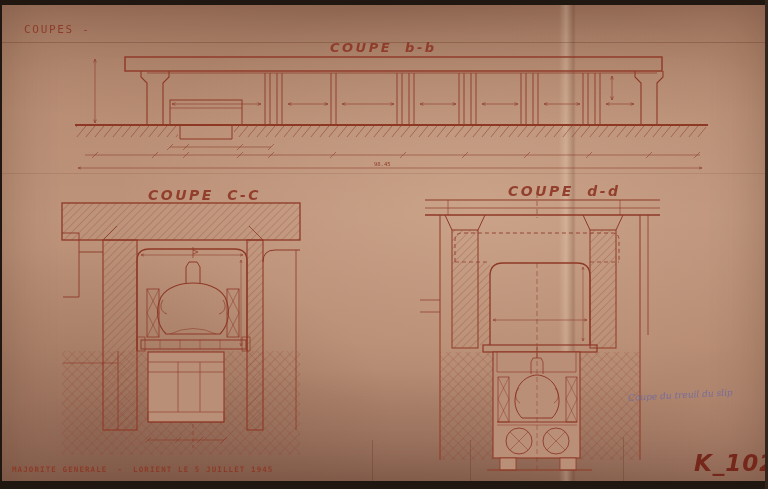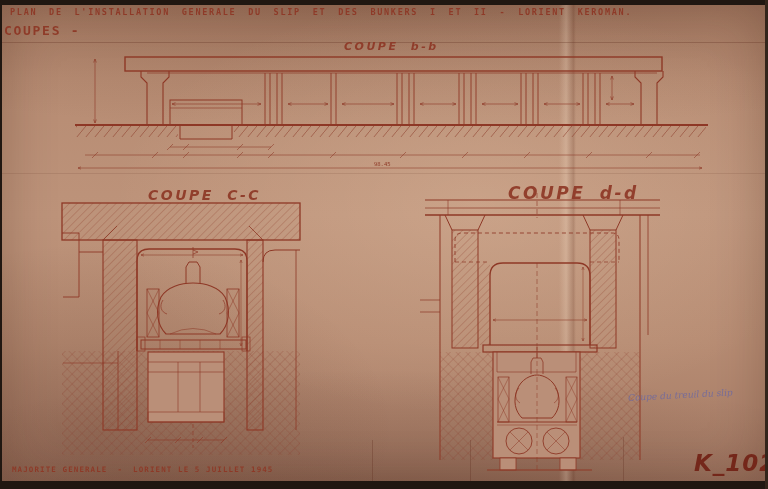--- a/index.html
+++ b/index.html
@@ -20,27 +20,27 @@
   .edge.left{left:0;top:0;width:2px;height:489px;}
   .edge.right{left:765px;top:0;width:3px;height:489px;background:#33251b;}
   .fold-v{position:absolute;left:559px;top:0;width:17px;height:489px;pointer-events:none;
     background:linear-gradient(90deg,transparent,rgba(255,238,216,0.22) 42%,rgba(88,42,26,0.18) 85%,transparent);}
   .crease{position:absolute;background:rgba(88,40,24,0.28);pointer-events:none;}
   .svgwrap{position:absolute;left:0;top:0;width:768px;height:489px;}
   
   .ink{color:#8e3826;}
   .title-1{position:absolute;left:10px;top:7px;font-family:"DejaVu Sans Mono",monospace;
     font-size:8.5px;font-weight:bold;letter-spacing:1.7px;word-spacing:5px;opacity:.95;white-space:nowrap;}
-  .title-2{position:absolute;left:4px;top:23px;font-family:"DejaVu Sans Mono",monospace;
-    font-size:13px;font-weight:bold;letter-spacing:1.7px;opacity:.95;}
+  .title-2{position:absolute;left:24px;top:23px;font-family:"DejaVu Sans Mono",monospace;
+    font-size:11px;font-weight:normal;letter-spacing:1.7px;opacity:.95;}
   .lbl{position:absolute;font-style:italic;font-weight:bold;letter-spacing:2.5px;word-spacing:6px;
     opacity:.92;white-space:nowrap;}
-  .lbl.bb{left:344px;top:40px;font-size:11px;}
+  .lbl.bb{left:330px;top:40px;font-size:13px;}
   .lbl.cc{left:148px;top:187px;font-size:14px;}
-  .lbl.dd{left:508px;top:183px;font-size:17px;}
+  .lbl.dd{left:508px;top:183px;font-size:14px;}
   .note{position:absolute;left:628px;top:389px;width:150px;transform:rotate(-3deg);
     font-family:"DejaVu Serif",serif;font-style:italic;font-size:9px;color:#6a67a3;opacity:.8;}
   .footer{position:absolute;left:12px;top:465px;font-family:"DejaVu Sans Mono",monospace;
     font-size:7.5px;font-weight:bold;letter-spacing:1.1px;white-space:nowrap;opacity:.95;}
   .footer .org{border-bottom:7px solid #fde047;padding-bottom:16px;margin-right:10px;}
   .footer .sep{margin-right:10px;}
   .ref{position:absolute;left:694px;top:450px;font-size:23px;font-style:italic;font-weight:600;
     color:#732417;letter-spacing:1px;opacity:.95;}
 </style>
 </head>
@@ -215,21 +215,20 @@
         <path d="M547,432 L565,450 M565,432 L547,450" stroke-width="0.5"></path>
         <line x1="537" y1="345" x2="537" y2="470" stroke-width="0.5" stroke-dasharray="5 3"></line>
         <rect x="500" y="458" width="16" height="12" fill="#ba8f78" stroke-width="0.8"></rect>
         <rect x="560" y="458" width="16" height="12" fill="#ba8f78" stroke-width="0.8"></rect>
         <line x1="487" y1="470" x2="592" y2="470" stroke-width="1"></line>
       </g>
     </g>
   </svg>
   </div>
 
-  <div class="title-1 ink">PLAN DE L'INSTALLATION GENERALE DU SLIP ET DES BUNKERS I ET II - LORIENT KEROMAN.</div>
   <div class="title-2 ink">COUPES -</div>
   <div class="lbl bb ink">COUPE b-b</div>
   <div class="lbl cc ink">COUPE C-C</div>
   <div class="lbl dd ink">COUPE d-d</div>
   <div class="note">Coupe du treuil du slip</div>
   <div class="footer ink">
     <span class="org">MAJORITE GENERALE</span><span class="sep">-</span><span>LORIENT LE 5 JUILLET 1945</span>
   </div>
   <div class="ref">K_102</div>
 

